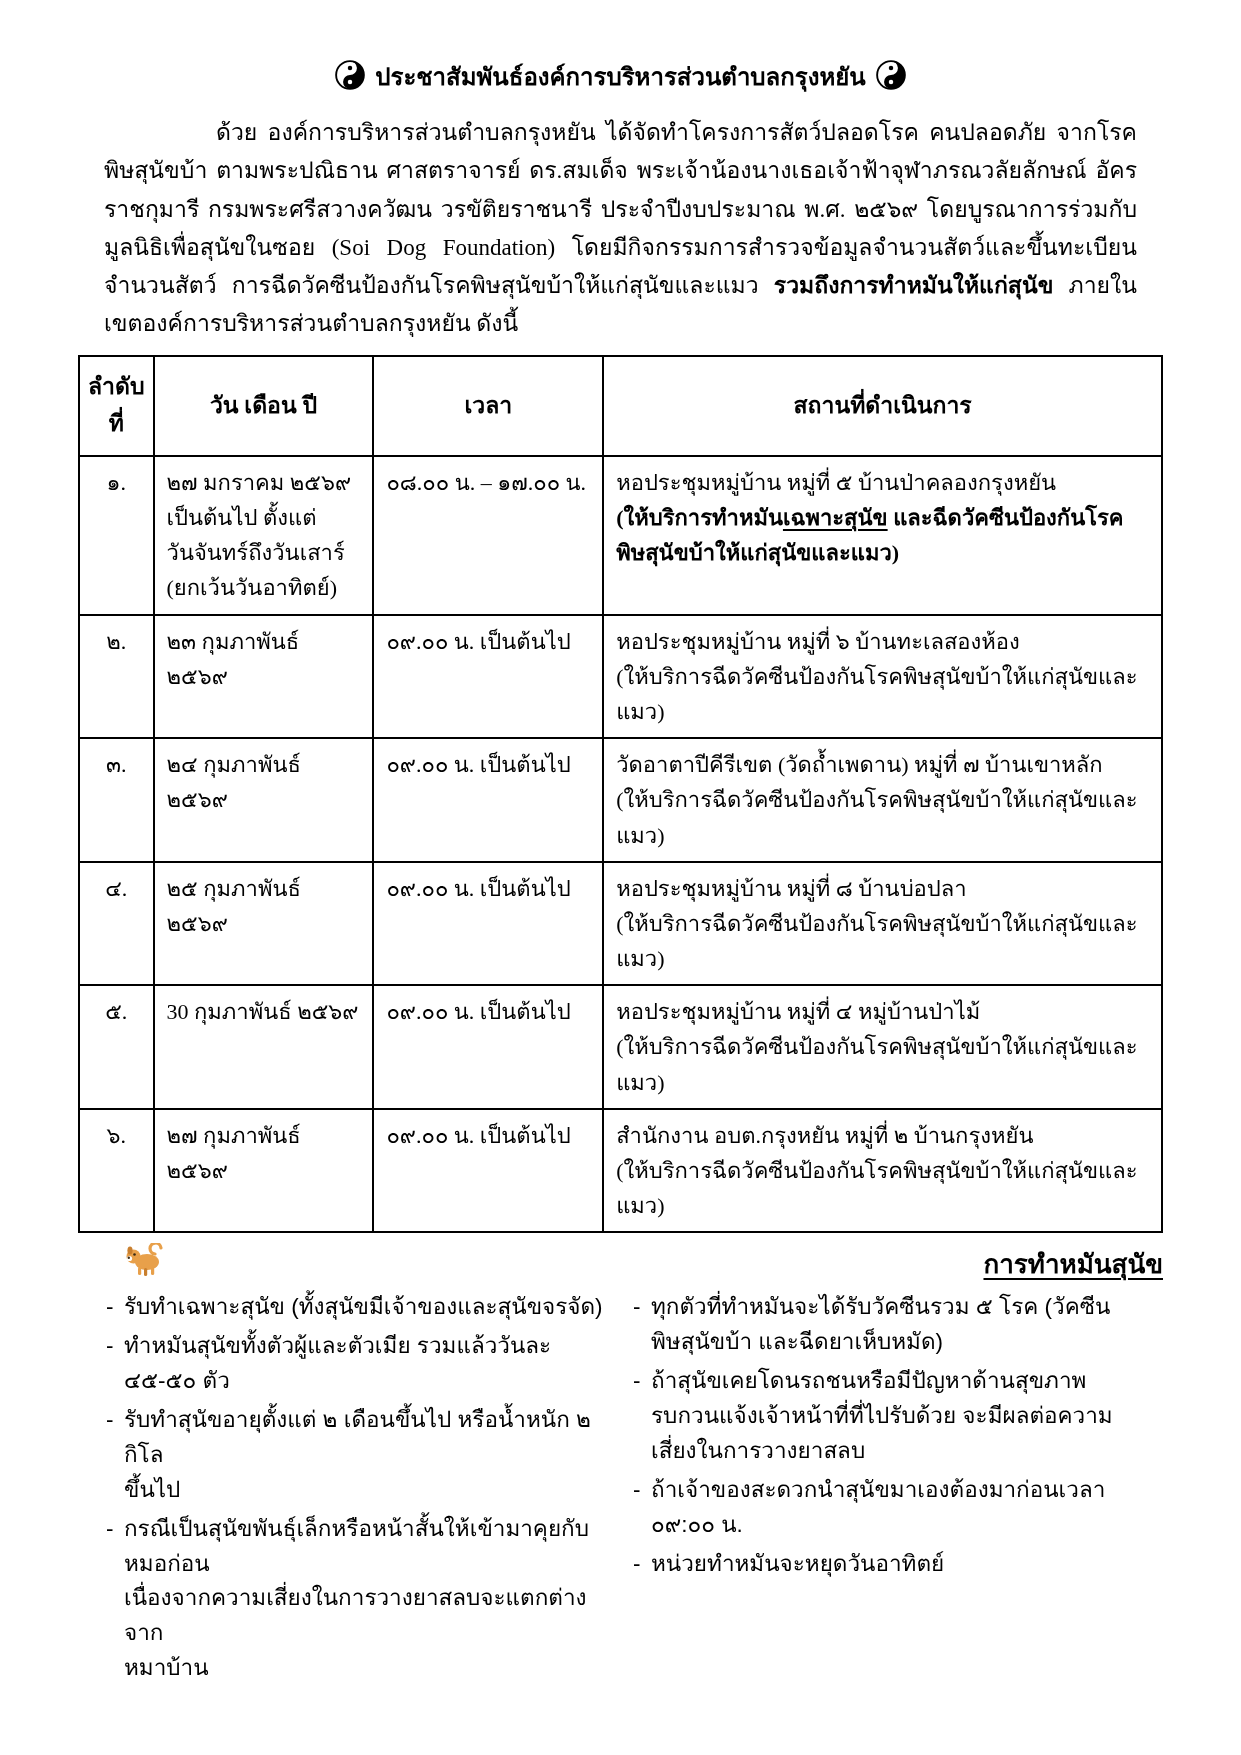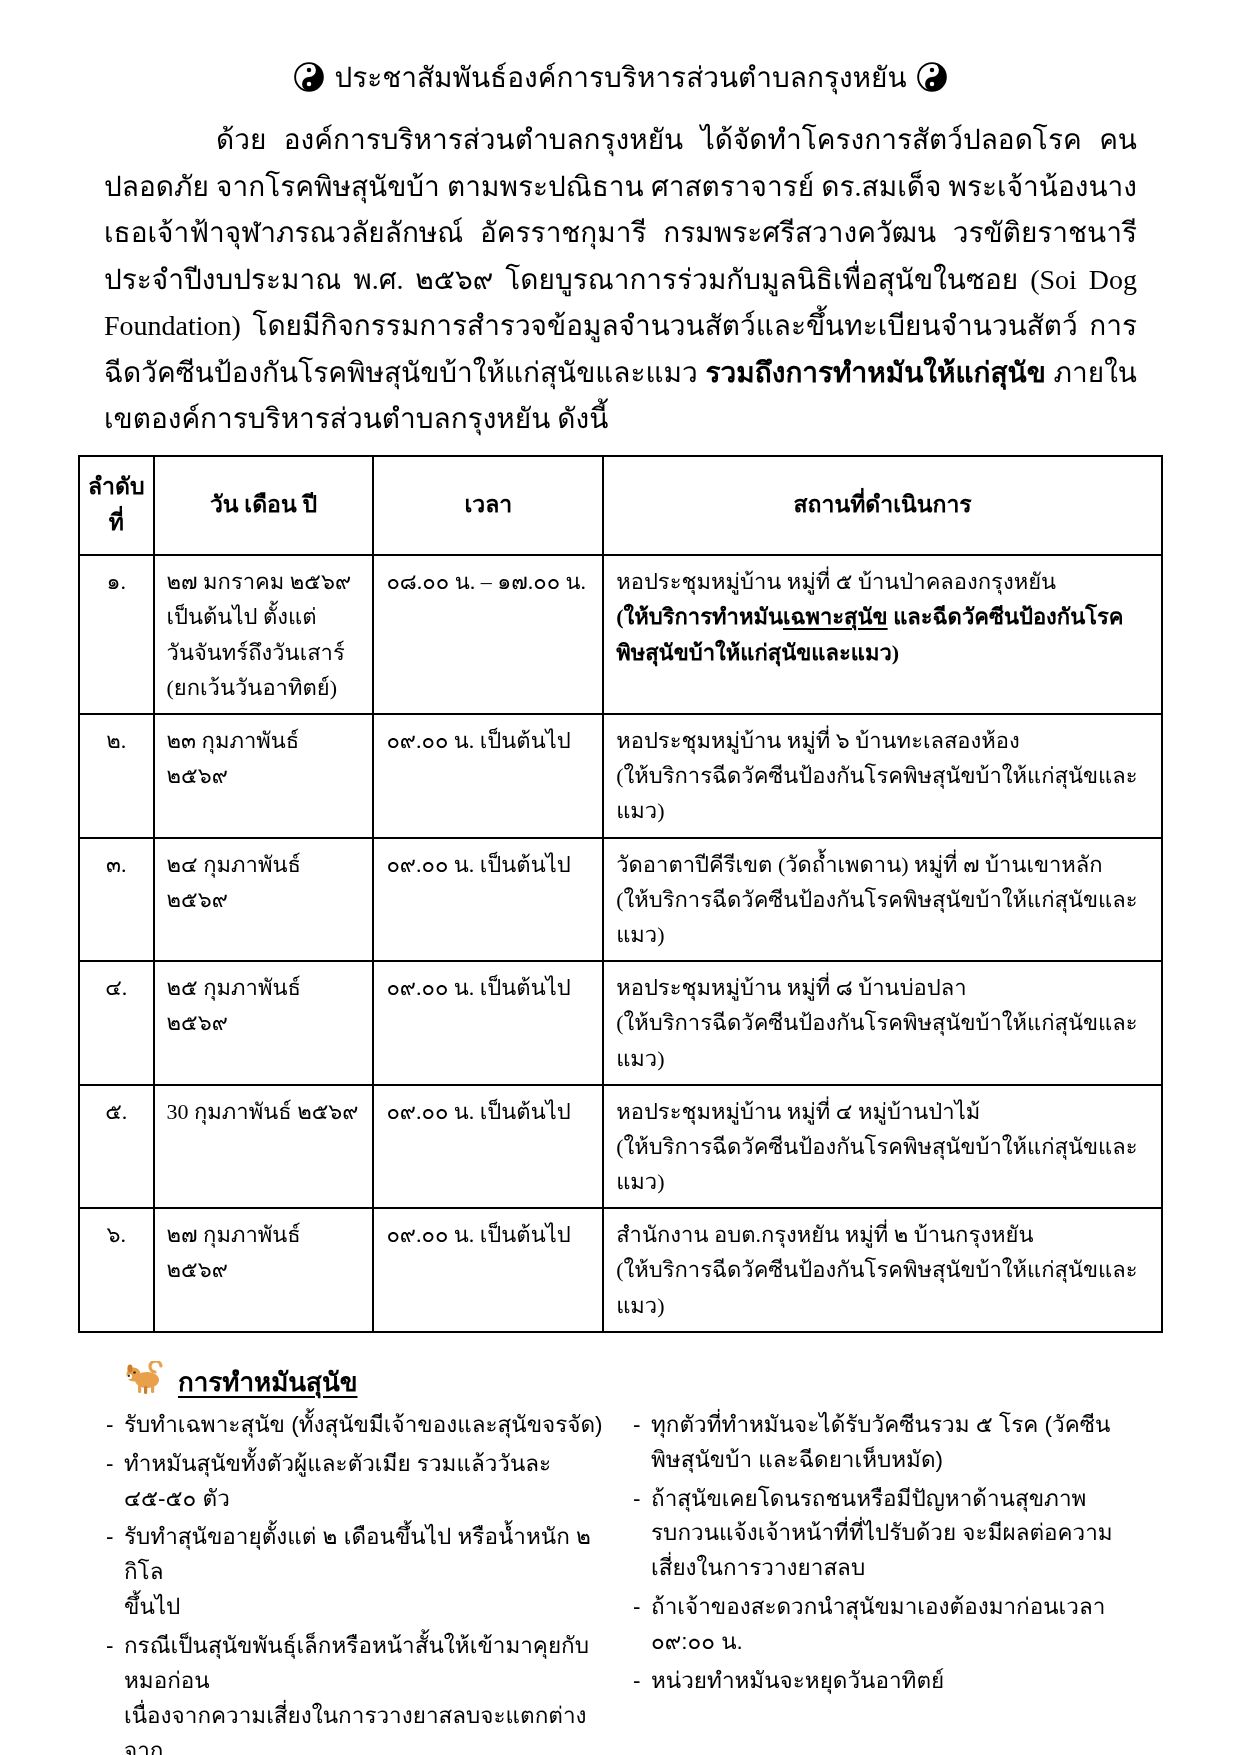--- a/index.html
+++ b/index.html
@@ -1,31 +1,31 @@
 <!DOCTYPE html>
 <html><head>
 <meta charset="utf-8">
 <style>
   html,body{margin:0;padding:0;background:#fff;color:#000;}
   body{width:1241px;min-height:1755px;font-family:"Liberation Serif",serif;}
   .page{box-sizing:border-box;width:1241px;min-height:1755px;padding:60px 78px 28px 78px;background:#fff;}
-  .title{margin:0 0 16px 0;text-align:center;font-size:28px;font-weight:400;line-height:1.3;}
+  .title{margin:0 0 16px 0;text-align:center;font-size:24px;font-weight:700;line-height:1.3;}
   .title .yy-icon{display:inline-block;vertical-align:-5px;margin:0 10px;}
-  .intro{margin:0 26px 12px 26px;font-size:28px;line-height:1.66;text-align:justify;text-indent:112px;}
+  .intro{margin:0 26px 12px 26px;font-size:23px;line-height:1.66;text-align:justify;text-indent:112px;}
   .intro b{font-weight:700;}
   table.schedule{width:100%;border-collapse:collapse;font-size:22px;line-height:1.6;}
   table.schedule th,table.schedule td{border:2px solid #000;padding:8px 12px;vertical-align:top;}
   table.schedule th{font-size:23px;font-weight:700;text-align:center;vertical-align:middle;padding:12px 8px;white-space:pre-line;}
   td.c-num{width:5.5%;text-align:center;}
   td.c-date{width:20.5%;white-space:pre-line;border-radius:26px;}
   td.c-time{width:21.5%;}
   td.c-loc{width:52.5%;white-space:pre-line;}
   td.c-loc .b{font-weight:700;}
   .u{text-decoration:underline;text-underline-offset:4px;}
-  .section-head{margin:28px 0 6px 46px;font-family:"Liberation Sans",sans-serif;font-size:26px;font-weight:700;display:flex;align-items:center;gap:12px;}
+  .section-head{margin:10px 0 6px 46px;font-family:"Liberation Sans",sans-serif;font-size:26px;font-weight:700;display:flex;align-items:center;gap:12px;justify-content:space-between;}
   .section-head .sec-title{text-decoration:underline;text-underline-offset:5px;}
   .cols{display:flex;gap:24px;margin:6px 0 0 26px;font-family:"Liberation Sans",sans-serif;font-size:22.5px;line-height:1.55;}
   .blist{list-style:none;margin:0;padding:0;}
   .blist.left{flex:0 0 47.5%;}
   .blist.right{flex:1;}
   .blist li{position:relative;padding-left:20px;margin:0 0 4px 0;}
   .blist li::before{content:"-";position:absolute;left:2px;top:0;}
   .blist li span{white-space:pre-line;}
 </style>
 </head>

